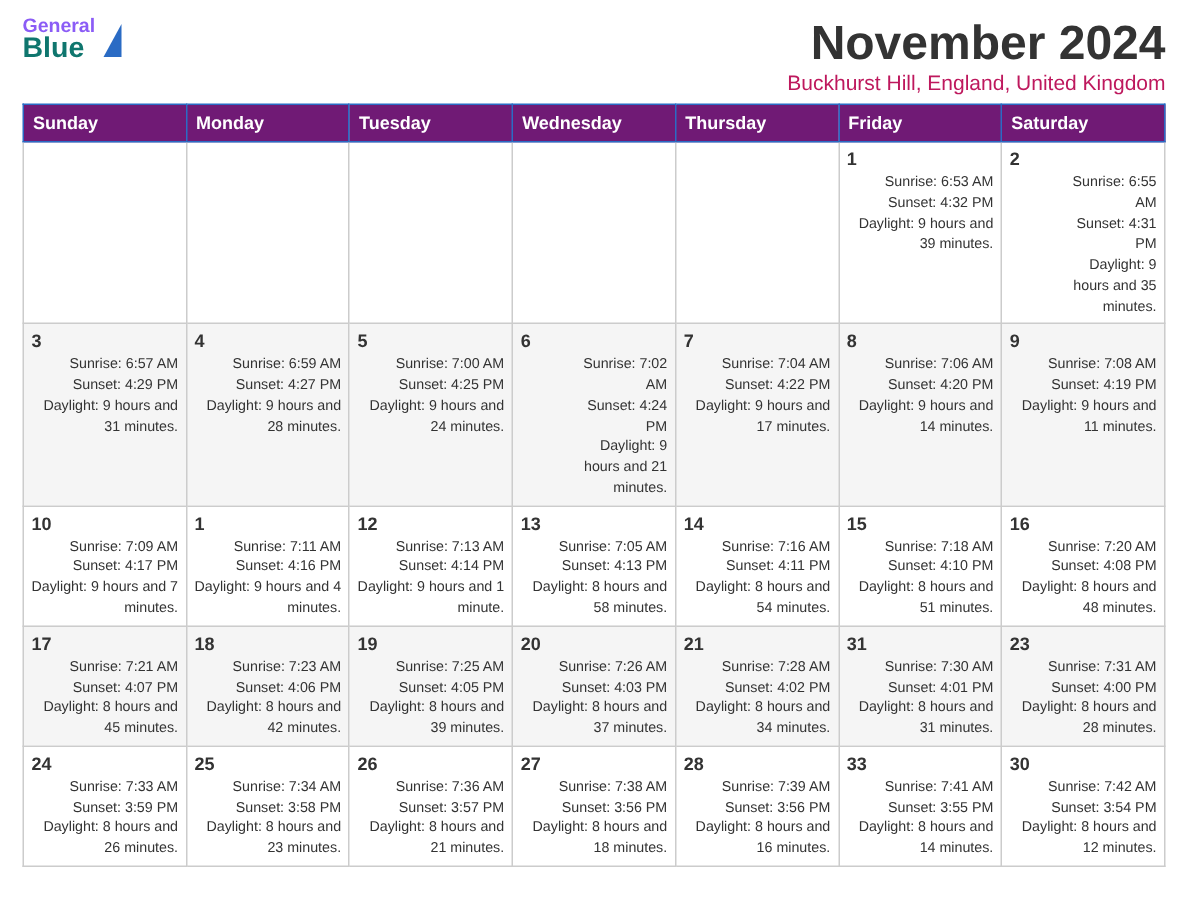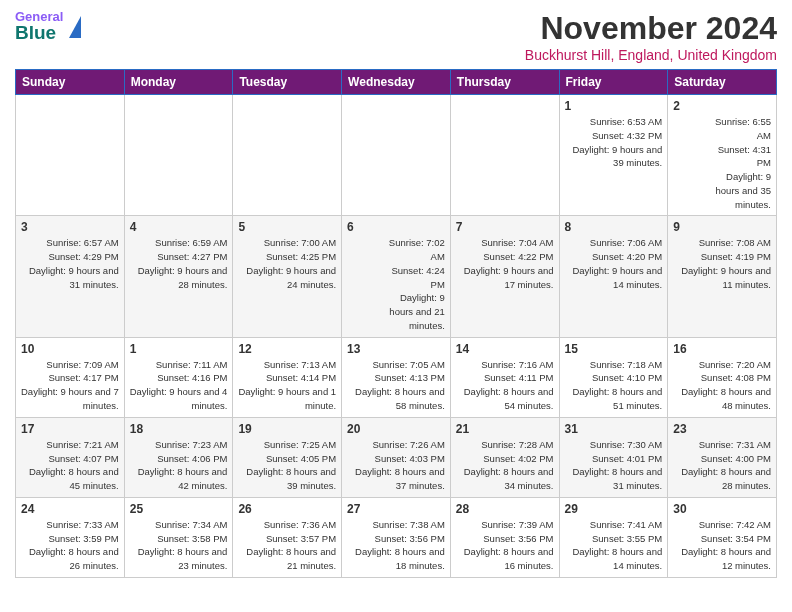--- a/index.html
+++ b/index.html
@@ -313,21 +313,21 @@
 Sunset: 3:56 PM
 Daylight: 8 hours and 18 minutes.</div>
           </td>
           <td>
             <span class="day-num">28</span>
             <div class="day-info" style="white-space: pre-line;">Sunrise: 7:39 AM
 Sunset: 3:56 PM
 Daylight: 8 hours and 16 minutes.</div>
           </td>
           <td>
-            <span class="day-num">29</span>
+            <span class="day-num">33</span>
             <div class="day-info" style="white-space: pre-line;">Sunrise: 7:41 AM
 Sunset: 3:55 PM
 Daylight: 8 hours and 14 minutes.</div>
           </td>
           <td>
             <span class="day-num">30</span>
             <div class="day-info" style="white-space: pre-line;">Sunrise: 7:42 AM
 Sunset: 3:54 PM
 Daylight: 8 hours and 12 minutes.</div>
           </td>

